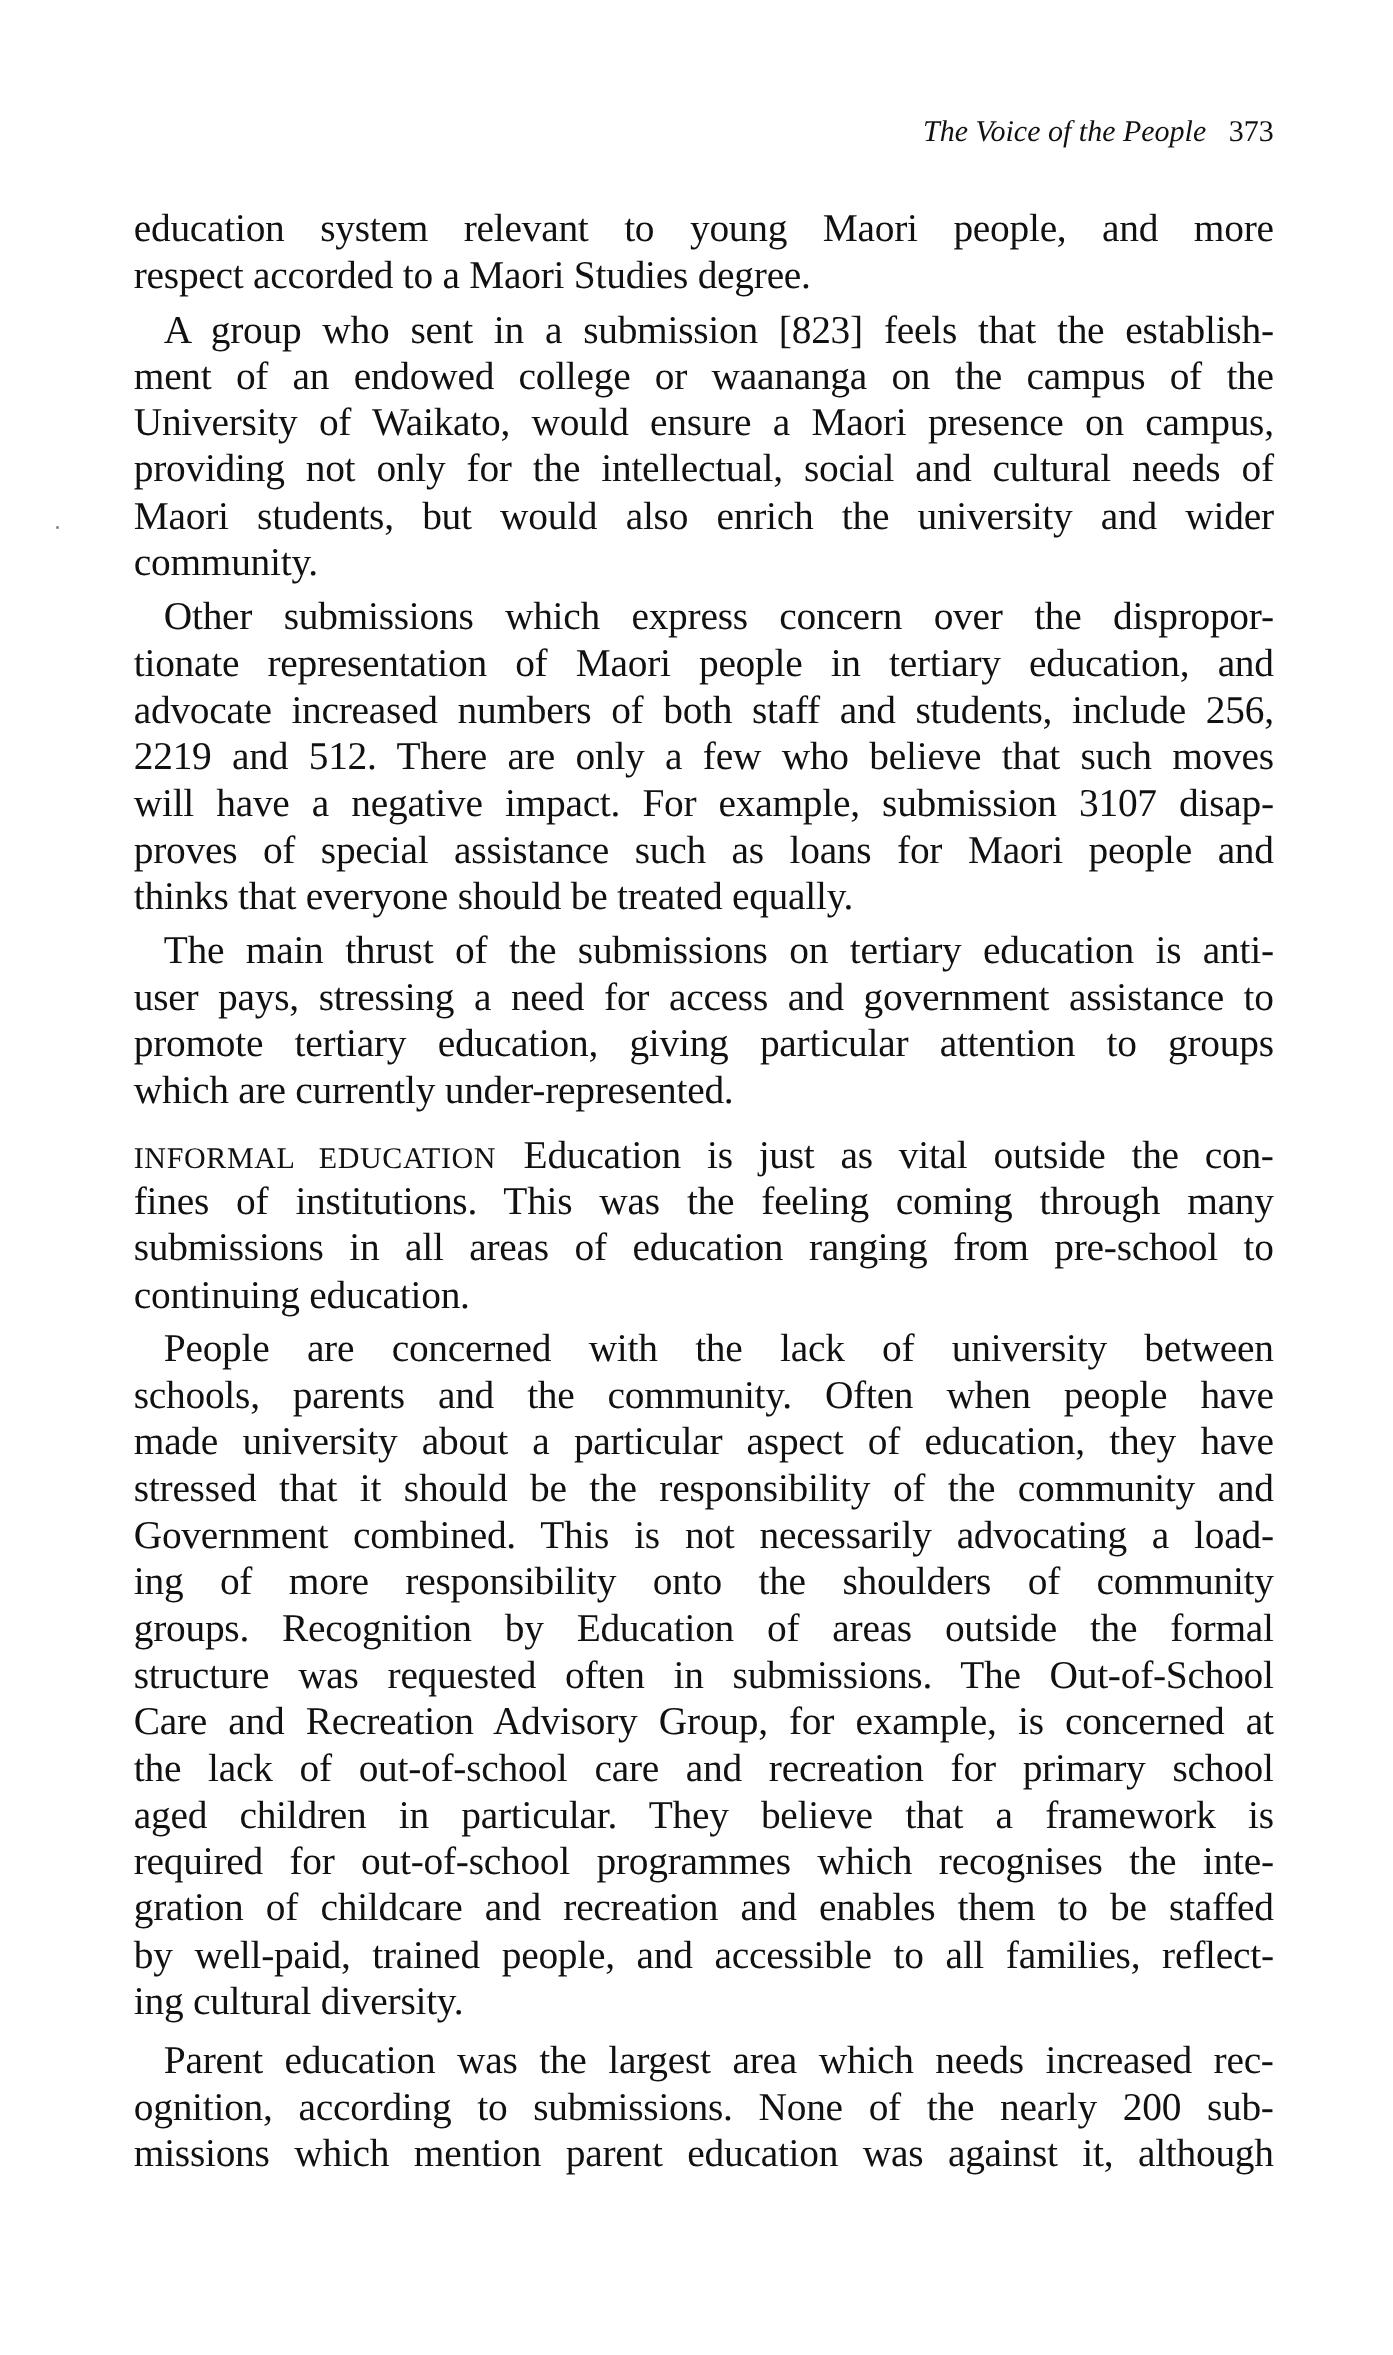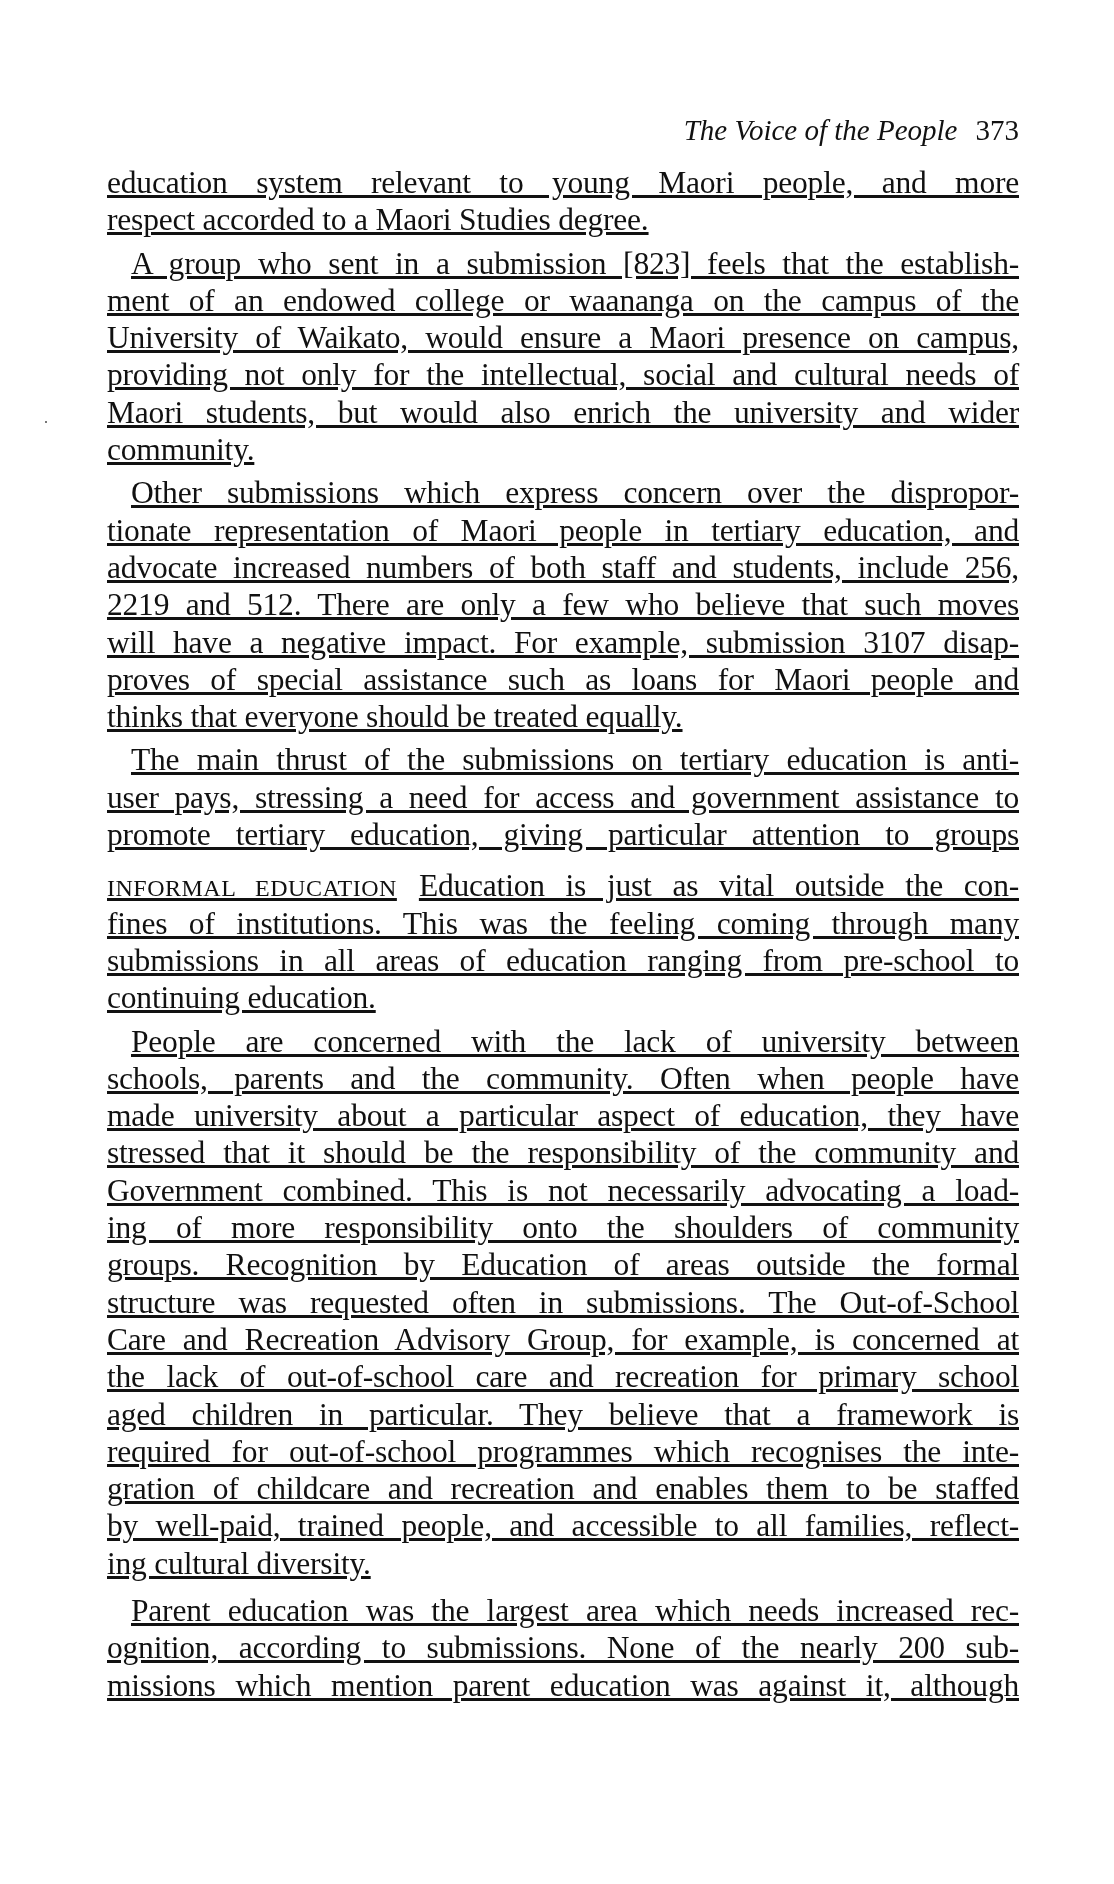--- a/index.html
+++ b/index.html
@@ -16,38 +16,37 @@
       font-family: "Liberation Serif", "DejaVu Serif", serif;
     }
     .page {
       position: absolute;
       left: 107px;
       top: 0;
       width: 912px;
     }
     .running-head {
       position: absolute;
-      top: 110px;
+      top: 86px;
       right: 0;
-      font-size: 29px;
+      font-size: 24px;
       line-height: 40px;
       white-space: nowrap;
     }
     .running-head .title {
       font-style: italic;
     }
     .running-head .folio {
       margin-left: 18px;
     }
     .body-text {
       position: absolute;
       top: 164px;
       left: 0;
       width: 912px;
-      text-decoration: underline;
     }
     .line {
       display: block;
       height: 37.3px;
       line-height: 37.3px;
       font-size: 31.5px;
       white-space: nowrap;
       text-align: justify;
       text-align-last: justify;
       letter-spacing: -0.2px;
@@ -110,20 +109,21 @@
       <span class="line">will have a negative impact. For example, submission 3107 disap-</span>
       <span class="line">proves of special assistance such as loans for Maori people and</span>
       <span class="line last">thinks that everyone should be treated equally.</span>
     </div>
     <div class="para-gap"></div>
 
     <div>
       <span class="line indent">The main thrust of the submissions on tertiary education is anti-</span>
       <span class="line">user pays, stressing a need for access and government assistance to</span>
       <span class="line">promote tertiary education, giving particular attention to groups</span>
+      <span class="line last">which are currently under-represented.</span>
     </div>
     <div class="para-gap" style="height:14px"></div>
 
     <div>
       <span class="line"><span class="smallcaps">INFORMAL EDUCATION</span><span>Education is just as vital outside the con-</span></span>
       <span class="line">fines of institutions. This was the feeling coming through many</span>
       <span class="line">submissions in all areas of education ranging from pre-school to</span>
       <span class="line last">continuing education.</span>
     </div>
     <div class="para-gap"></div>

